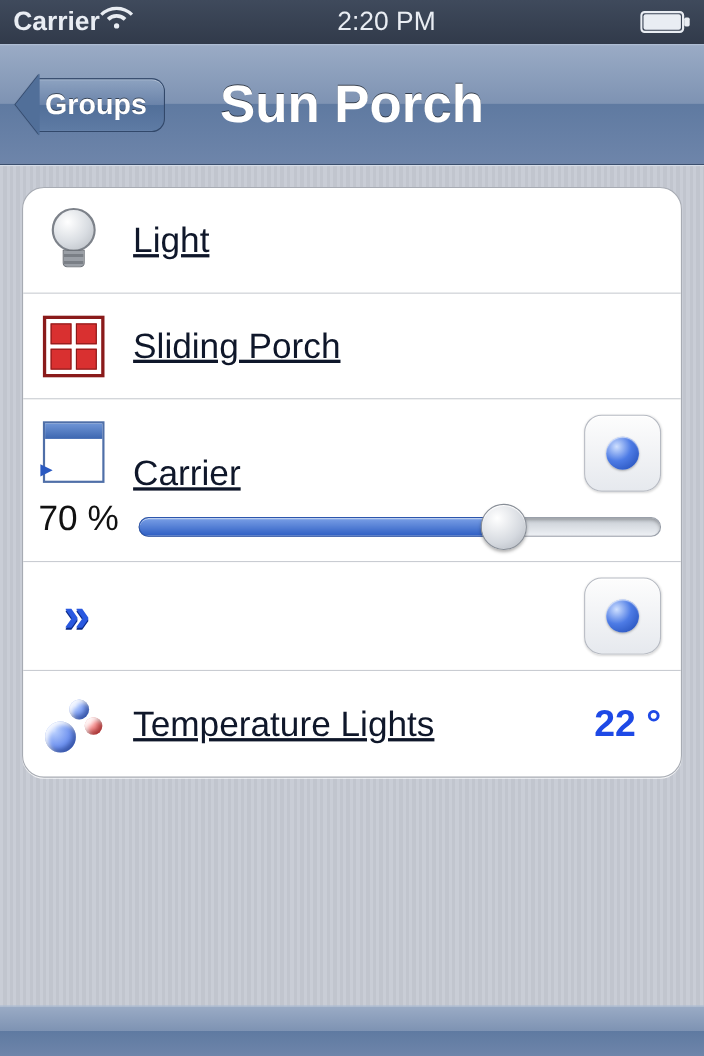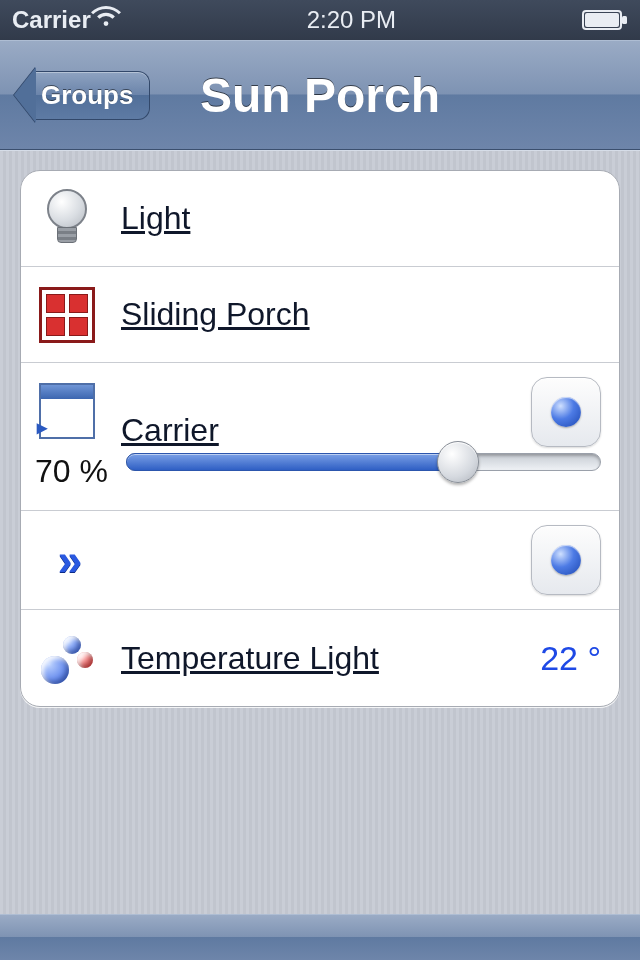--- a/index.html
+++ b/index.html
@@ -114,21 +114,21 @@
     width:30px;height:30px;border-radius:50%;
     background:radial-gradient(circle at 32% 30%, #cfe0ff 0%, #4d7be5 45%, #1c47b1 100%);
     box-shadow:0 1px 2px rgba(0,0,0,.3), inset 0 1px 1px rgba(255,255,255,.7);
   }
   
   .row.multi { display:block; padding:14px 18px 20px 14px; }
   .row.multi .top { display:flex; align-items:flex-start; gap:22px; }
   .row.multi .top .icon-box{margin-top:2px;}
   .row.multi .top .label{align-self:flex-end; margin-bottom:-2px;}
   .pct { font-size:32px; color:#111; margin-top:2px; }
-  .slider-wrap { display:flex; align-items:flex-start; gap:18px; margin-top:4px; }
+  .slider-wrap { display:flex; align-items:flex-end; gap:18px; margin-top:4px; }
   .slider {
     flex:1; height:22px; position:relative;
   }
   .slider .track{
     position:absolute; left:0; right:0; top:50%; transform:translateY(-50%);
     height:18px; border-radius:10px;
     background:linear-gradient(#c7ccd3,#eef1f5);
     border:1px solid #9aa0aa; box-shadow:inset 0 2px 3px rgba(0,0,0,.25);
   }
   .slider .fill{
@@ -139,21 +139,21 @@
   }
   .slider .thumb{
     position:absolute; top:50%; width:42px;height:42px;border-radius:50%;
     transform:translate(-50%,-50%);
     background:radial-gradient(circle at 35% 30%,#fff,#d5d9df 60%,#aeb3bb);
     border:1px solid #888e97; box-shadow:0 2px 3px rgba(0,0,0,.3), inset 0 1px 1px #fff;
     cursor:grab;
   }
   
   .temp-val{
-    margin-left:auto; color:#1e49e6; font-size:34px; font-weight:400;
+    margin-left:auto; color:#1e49e6; font-size:34px; font-weight:700;
   }
   
   .bottombar{
     height:46px;
     background:linear-gradient(#9aabc5 0%,#7e93b3 49%,#5f7aa1 50%,#6e85aa 100%);
     border-top:1px solid #aebdd3;
   }
 </style>
 </head>
 <body>
@@ -244,20 +244,20 @@
     </div>
 
     <div class="row">
       <div class="icon-box">
         <div class="bubbles">
             <div class="b b1"></div>
             <div class="b b2"></div>
             <div class="b b3"></div>
           </div>
       </div>
-      <div class="label">Temperature Light</div>
+      <div class="label">Temperature Lights</div>
       <div class="temp-val">22 °</div>
     </div>
 
   </div>
 </div>
 
 <div class="bottombar"></div>
 
 </body></html>

